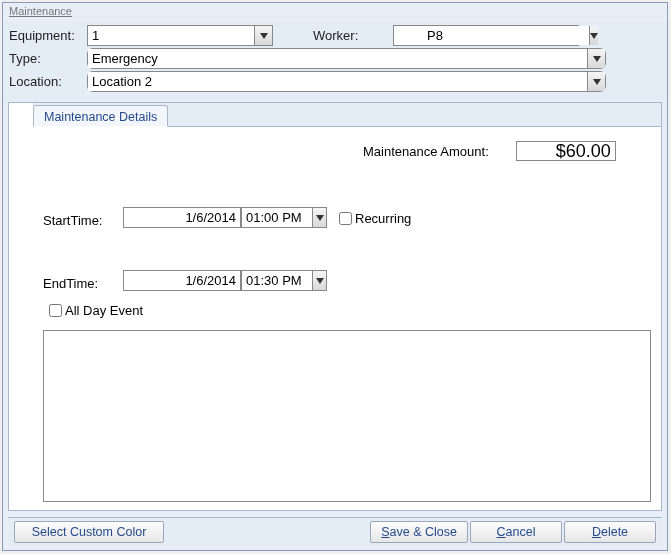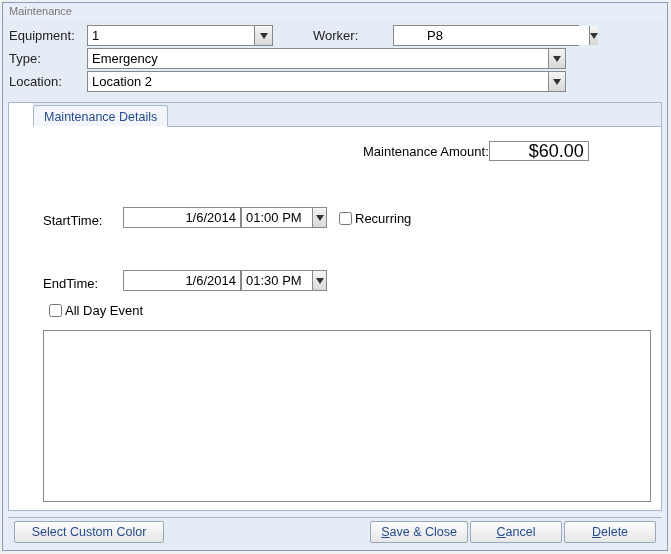--- a/index.html
+++ b/index.html
@@ -21,20 +21,21 @@
     border: 1px solid #8a9bb8;
     display: flex;
     flex-direction: column;
   }
   .title-bar {
     height: 18px;
     padding: 2px 6px 0 6px;
     font-size: 11px;
     color: #777;
     background: #e8eef7;
+    text-decoration: underline;
   }
   .header-form {
     padding: 4px 6px 8px 6px;
     background: #e4ecf6;
   }
   .form-row {
     display: flex;
     align-items: center;
     margin-bottom: 2px;
   }
@@ -75,21 +76,21 @@
     display: flex;
     align-items: center;
     justify-content: center;
     cursor: pointer;
   }
   .select-btn svg { width: 8px; height: 6px; }
   .w-equipment { width: 186px; }
   .w-equipment input { width: 166px; }
   .w-worker { width: 186px; padding-left: 29px; }
   .w-worker input { width: 166px; }
-  .w-full { width: 479px; }
+  .w-full { width: 519px; border-radius: 6px; }
   .w-full input { width: 499px; }
 
   .tab-panel {
     flex: 1;
     margin: 0 5px 0 5px;
     border: 1px solid #aab8cc;
     background: #fff;
     position: relative;
     display: flex;
     flex-direction: column;
@@ -121,21 +122,21 @@
     background: #fff;
   }
   .amount-row {
     display: flex;
     align-items: center;
     margin-left: 320px;
     margin-bottom: 6px;
   }
   .amount-label {
     font-size: 13px;
-    margin-right: 0;
+    margin-right: 27px;
   }
   .amount-input {
     width: 100px;
     height: 20px;
     border: 1px solid #888;
     background: #fff;
     text-align: right;
     padding: 0 4px;
     font-size: 18px;
     font-family: inherit;

